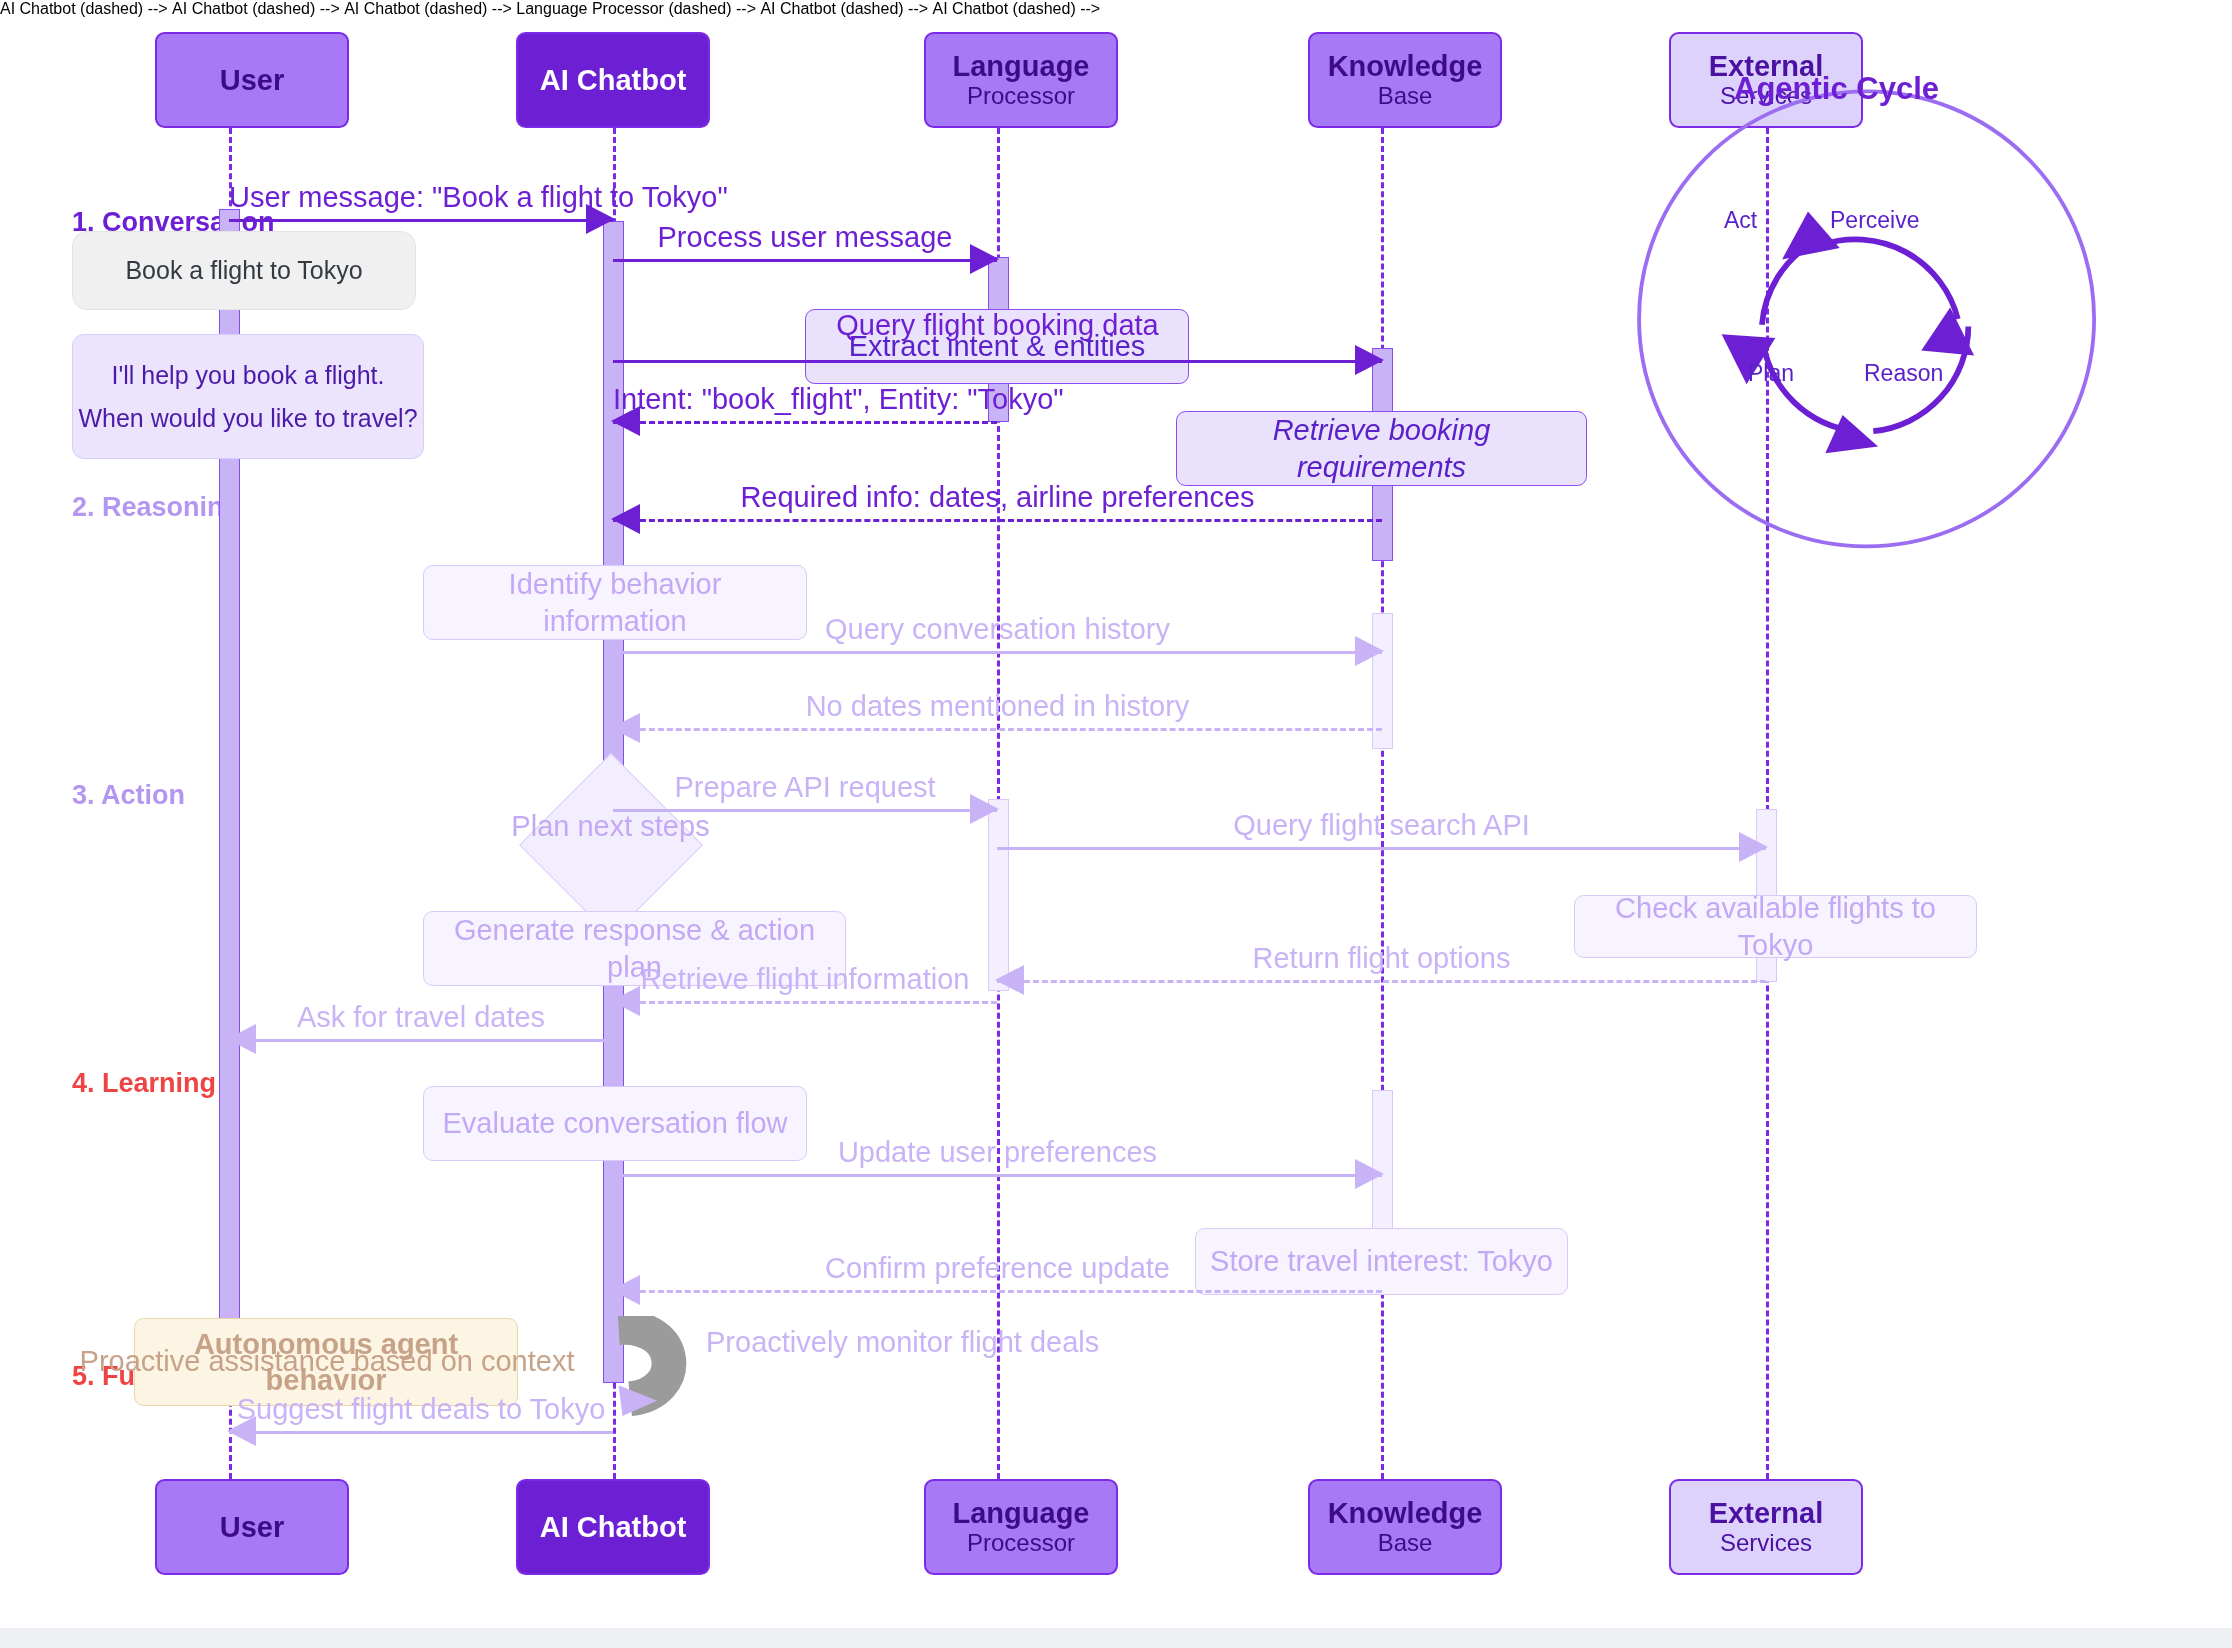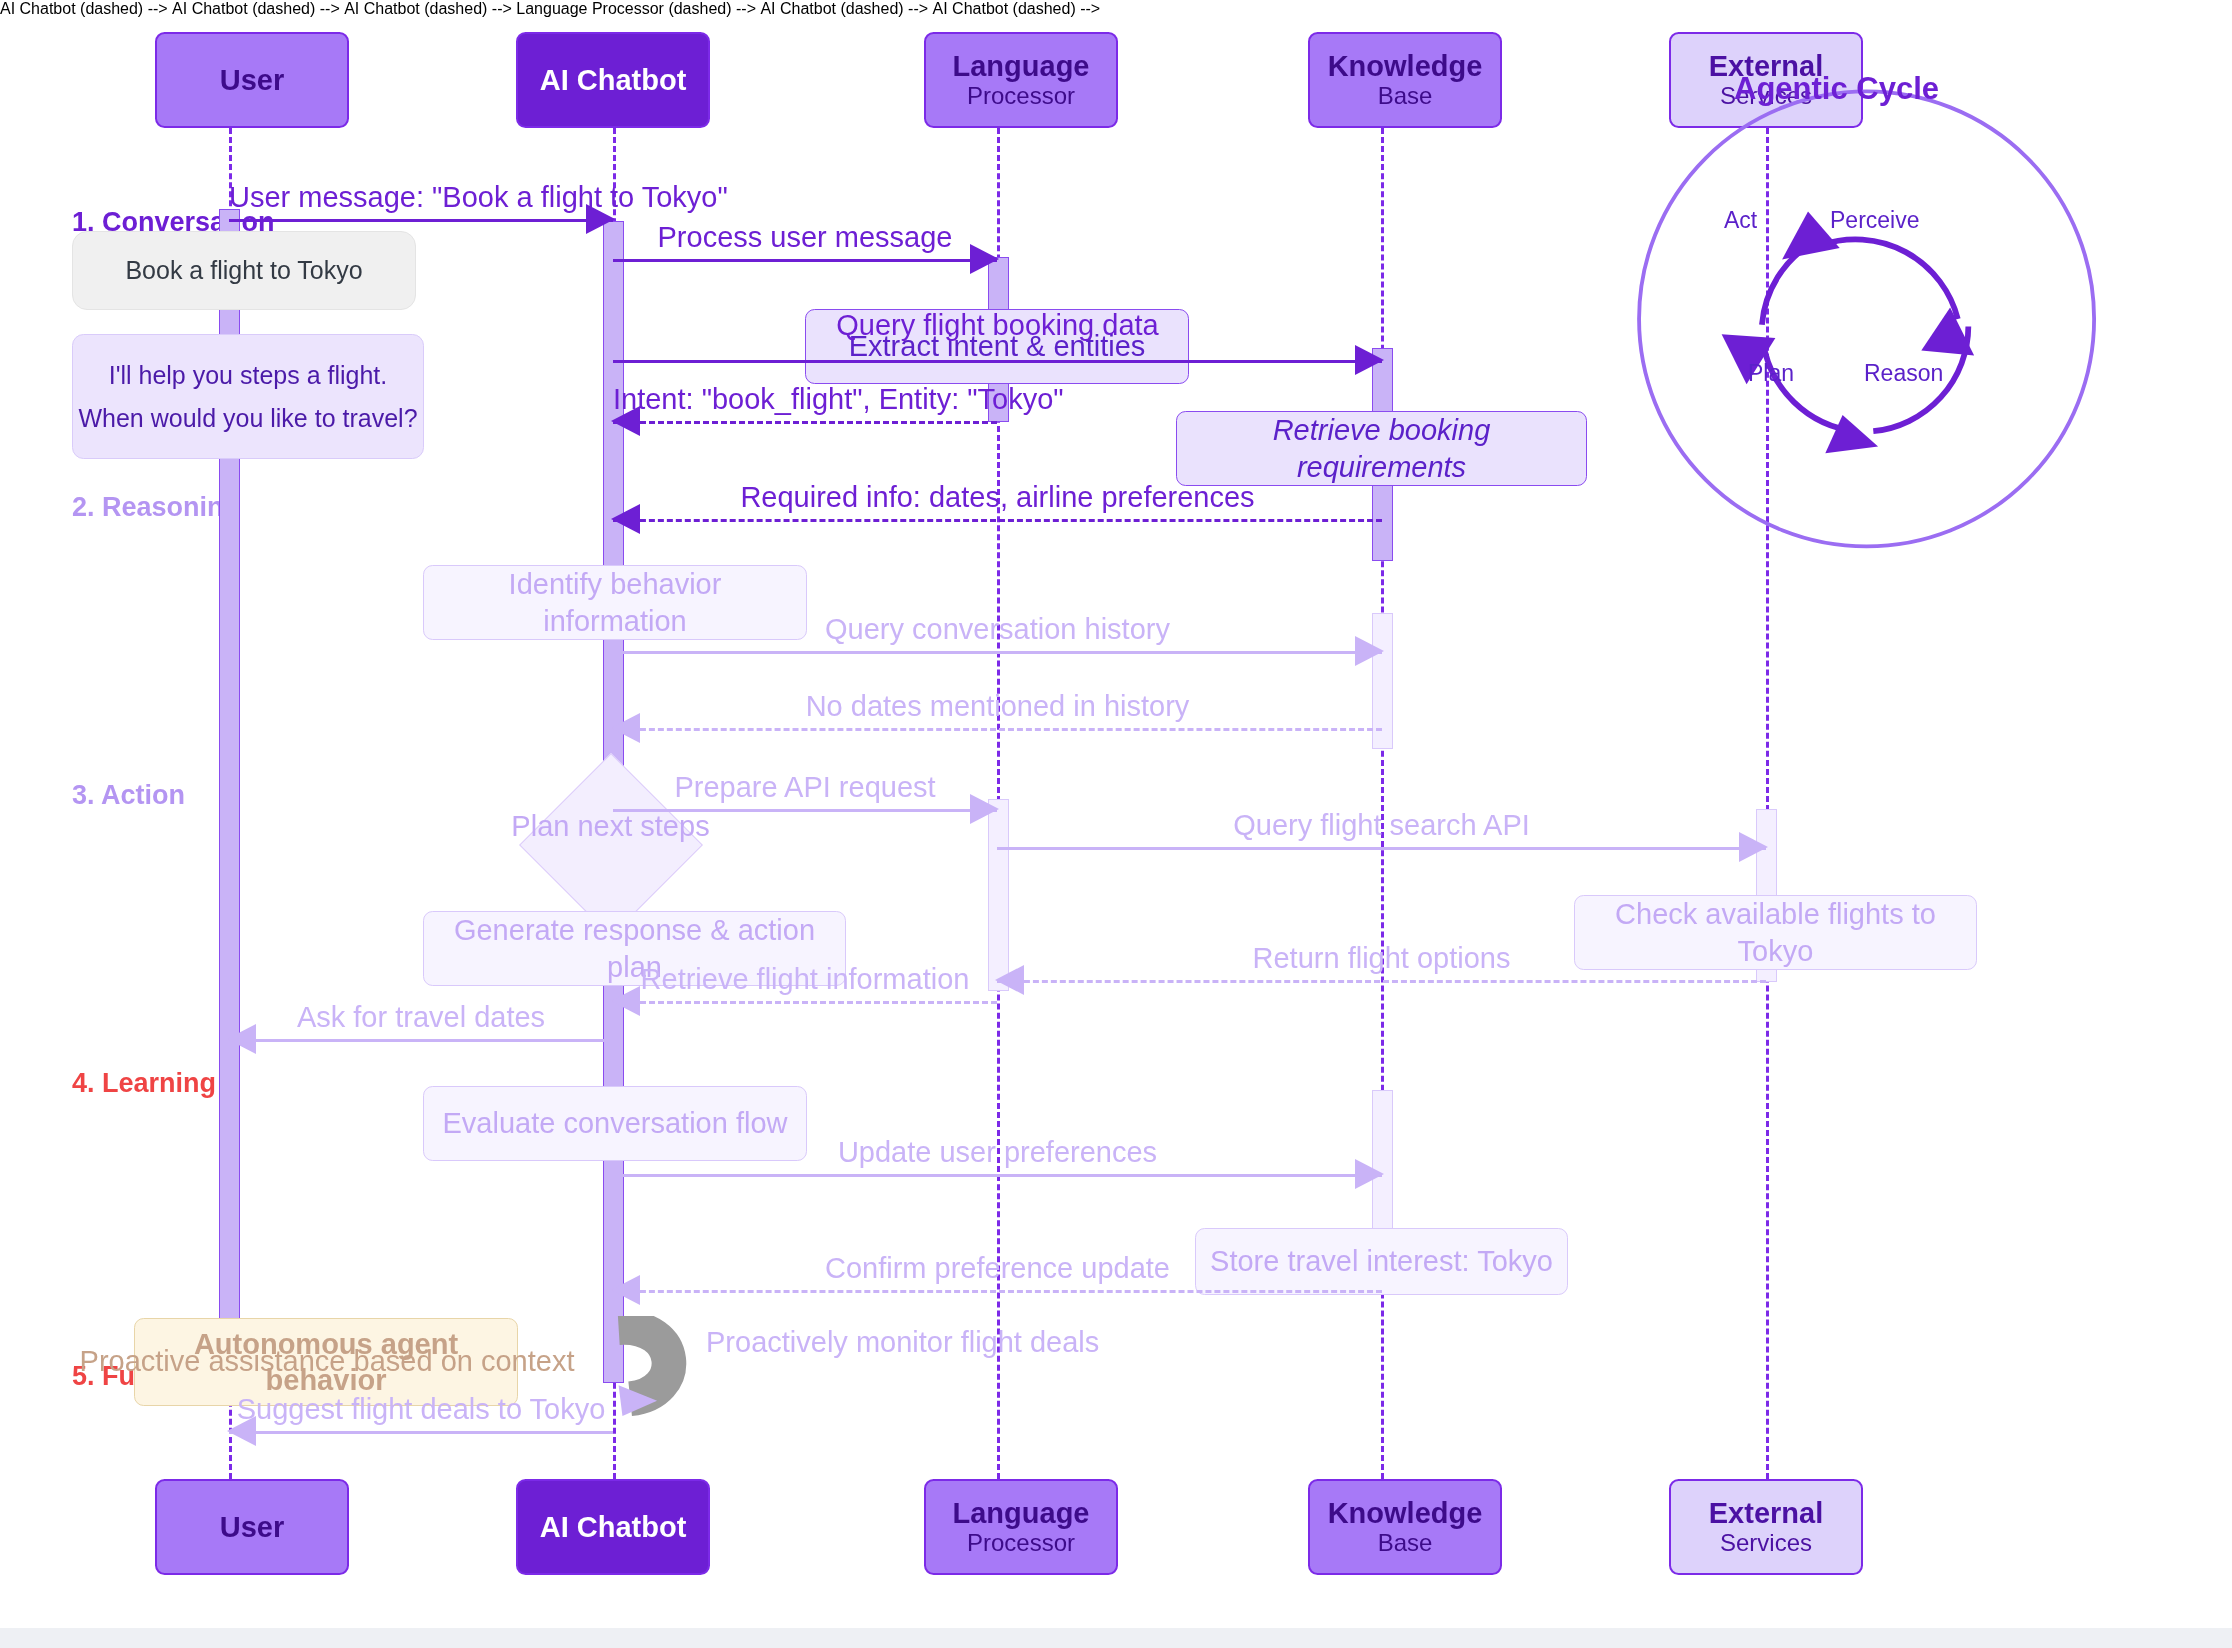--- a/index.html
+++ b/index.html
@@ -348,21 +348,21 @@
   </div>
 
   
   <div class="msg to-right" style="--c:#c9b3f7; left:997px; top:847px; width:769px;">
     <div class="line"></div>
     <div class="head"></div>
     <div class="label">Query flight search API</div>
   </div>
 
   
-  <div class="note n-faint" style="left:1574px; top:895px; width:403px; height:75px;">
+  <div class="note n-faint" style="left:1574px; top:895px; width:403px; height:63px;">
     <span>Check available flights to Tokyo</span>
   </div>
 
   
   <div class="note n-faint" style="left:423px; top:911px; width:423px; height:75px;">
     <span>Generate response &amp; action plan</span>
   </div>
 
    Language Processor (dashed) --&gt;
   <div class="msg to-left dashed" style="--c:#c9b3f7; left:997px; top:980px; width:769px;">
@@ -430,21 +430,21 @@
     <div class="head"></div>
     <div class="label">Suggest flight deals to Tokyo</div>
   </div>
 
   
   <div class="bubble b-grey" style="left:72px; top:231px; width:344px; height:79px;border-radius:15px;">
     <span>Book a flight to Tokyo</span>
   </div>
 
   <div class="bubble b-violet" style="left:72px; top:334px; width:352px; height:125px;">
-    <span>I'll help you steps a flight.</span>
+    <span>I'll help you book a flight.</span>
     <span>When would you like to travel?</span>
   </div>
 
   
   <div class="participant pv-light" style="left:131px; top:1479px; width:194px; height:96px;">
     <span class="p-title">User</span>
   </div>
 
   <div class="participant pv-dark" style="left:516px; top:1479px; width:194px; height:96px;">
     <span class="p-title">AI Chatbot</span>

